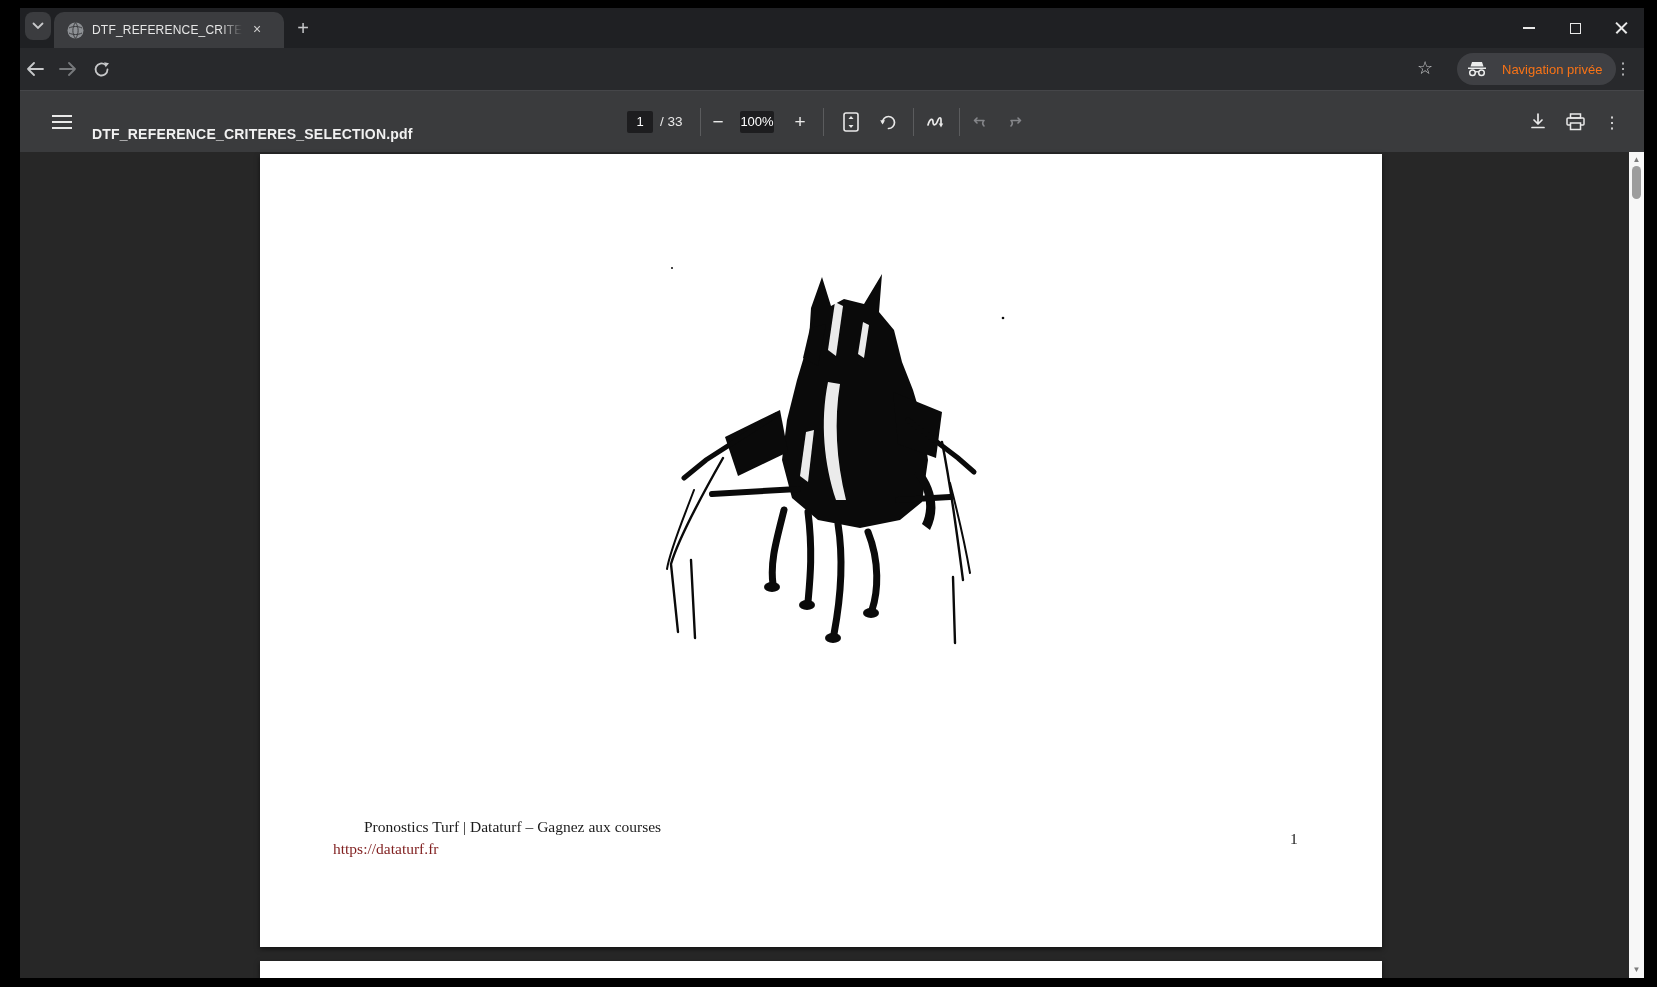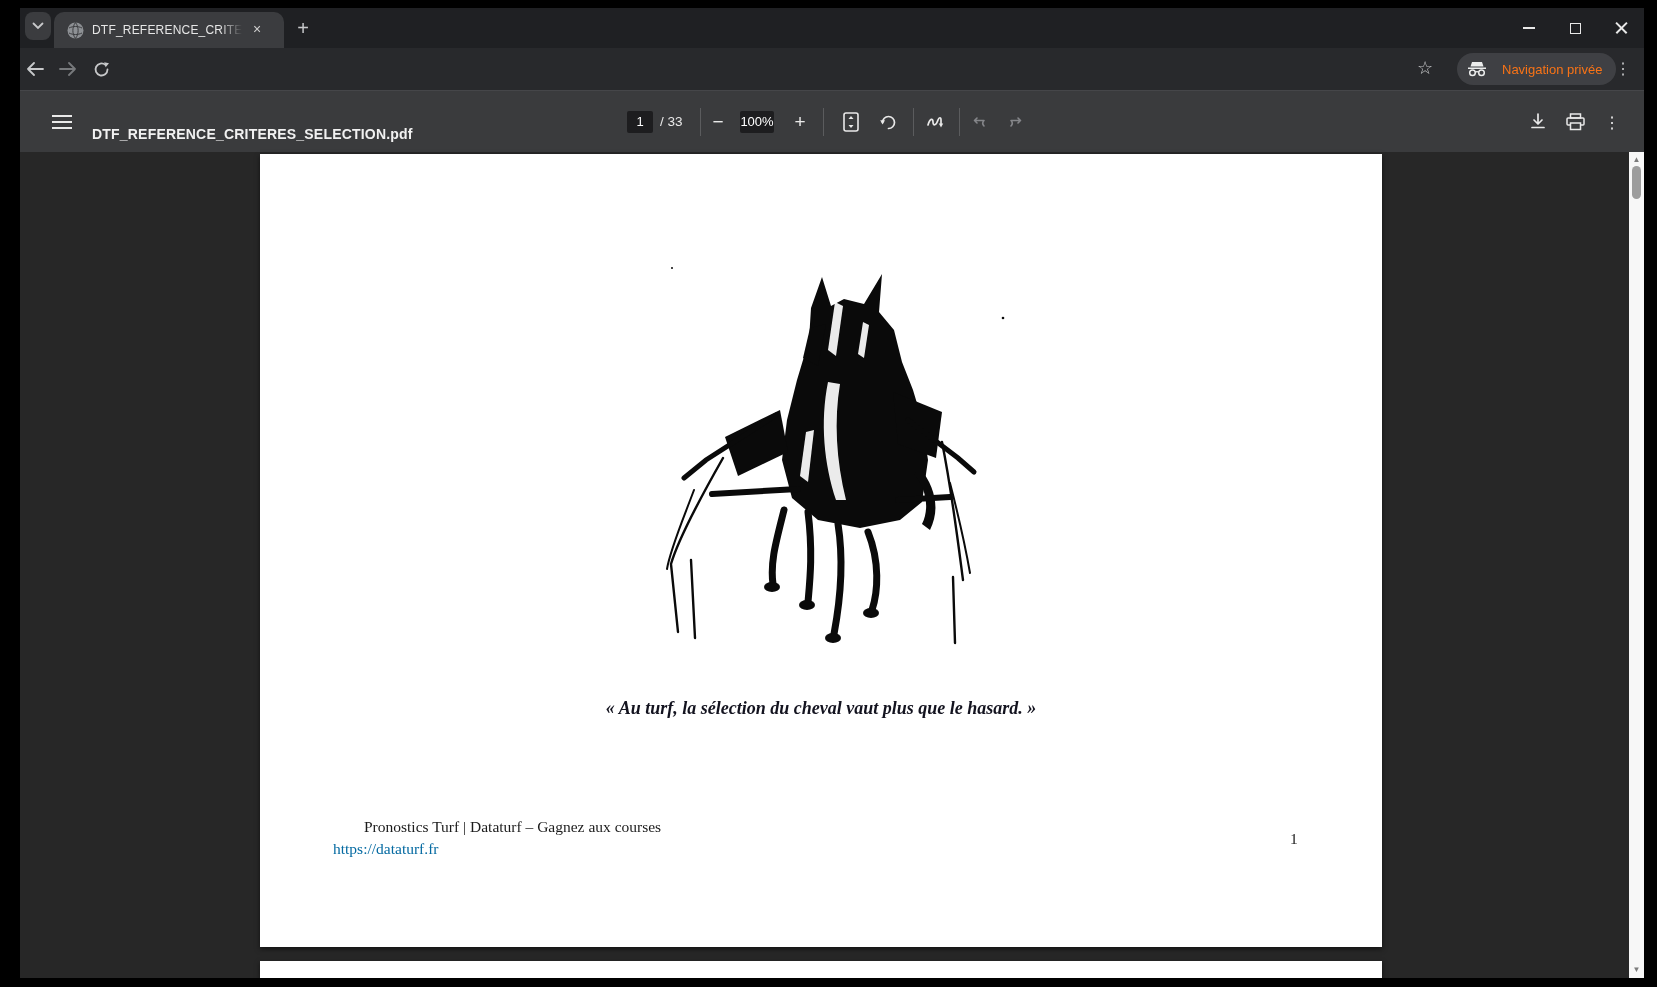--- a/index.html
+++ b/index.html
@@ -74,21 +74,21 @@
           box-shadow:0 2px 5px rgba(0,0,0,.55); }
   .page1 { top:2px; height:793px; }
   .page2 { top:809px; height:17px; }
   .horse { position:absolute; left:398px; top:108px; width:352px; height:404px; }
   .quote { position:absolute; left:0; top:544px; width:100%; text-align:center;
            font-family:"Liberation Serif", serif; font-style:italic; font-weight:700;
            font-size:18px; color:#13131f; }
   .foot1 { position:absolute; left:68px; top:664px; font-family:"Liberation Serif", serif;
            font-size:15.5px; color:#1b1b1b;margin-left:36px; }
   .foot2 { position:absolute; left:73px; top:686px; font-family:"Liberation Serif", serif;
-           font-size:15.5px; color:#0369a1; }
+           font-size:15.5px; color:#7f1d1d; }
   .pgnum { position:absolute; left:1030px; top:676px; font-family:"Liberation Serif", serif;
            font-size:15.5px; color:#1b1b1b; }
 
   
   .sbar { position:absolute; right:0; top:0; width:15px; height:100%; background:#f7f7f7; }
   .sbar .up { position:absolute; top:3px; left:0; width:15px; text-align:center; color:#7c7c7c; font-size:8px; cursor:pointer; }
   .sbar .dn { position:absolute; bottom:4px; left:0; width:15px; text-align:center; color:#7c7c7c; font-size:8px; cursor:pointer; }
   .thumb { position:absolute; left:3px; top:14px; width:9px; height:33px; background:#9d9d9d;
            border-radius:5px; cursor:grab; }
 </style>
@@ -273,21 +273,20 @@
           <g fill="#0a0a0a">
             <ellipse cx="114" cy="325" rx="8" ry="5"></ellipse>
             <ellipse cx="149" cy="343" rx="8" ry="5"></ellipse>
             <ellipse cx="175" cy="376" rx="8" ry="5"></ellipse>
             <ellipse cx="213" cy="351" rx="8" ry="5"></ellipse>
             <circle cx="345" cy="56" r="1.3"></circle>
             <circle cx="14" cy="6" r="1"></circle>
           </g>
         </svg>
 
-        <div class="quote">« Au turf, la sélection du cheval vaut plus que le hasard. »</div>
         <div class="foot1">Pronostics Turf | Dataturf – Gagnez aux courses</div>
         <div class="foot2">https://dataturf.fr</div>
         <div class="pgnum">1</div>
       </div>
 
       <div class="page page2"></div>
 
       <div class="sbar">
         <div class="up">▲</div>
         <div class="thumb"></div>

